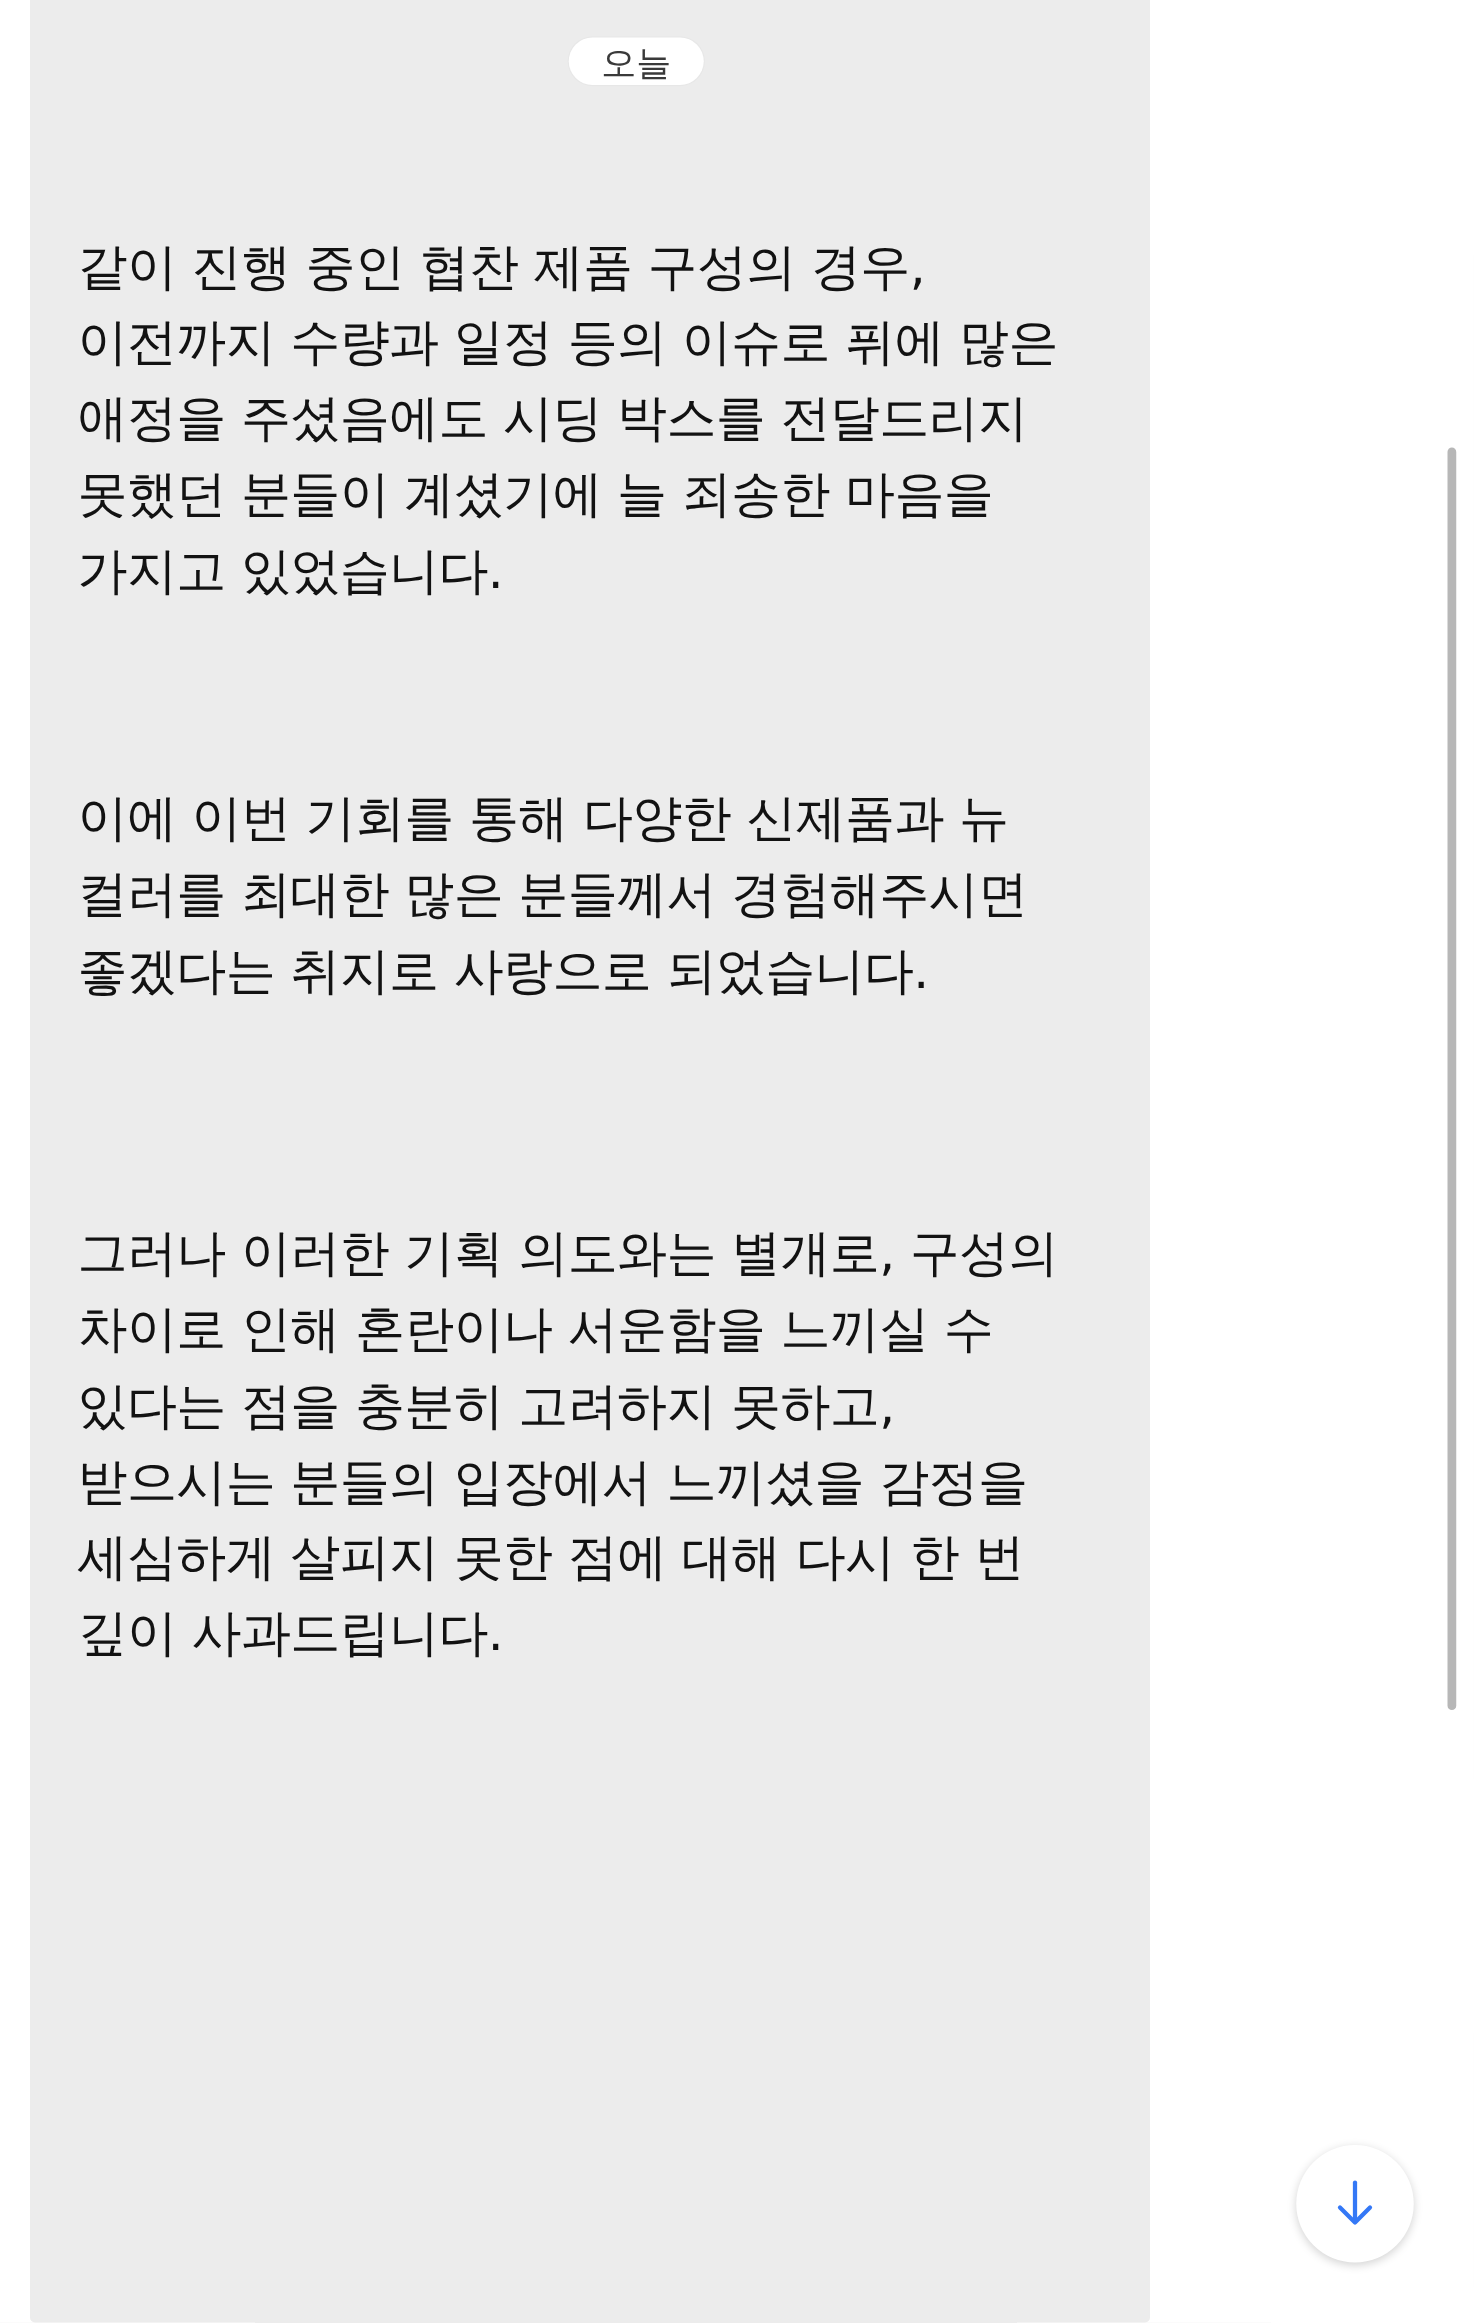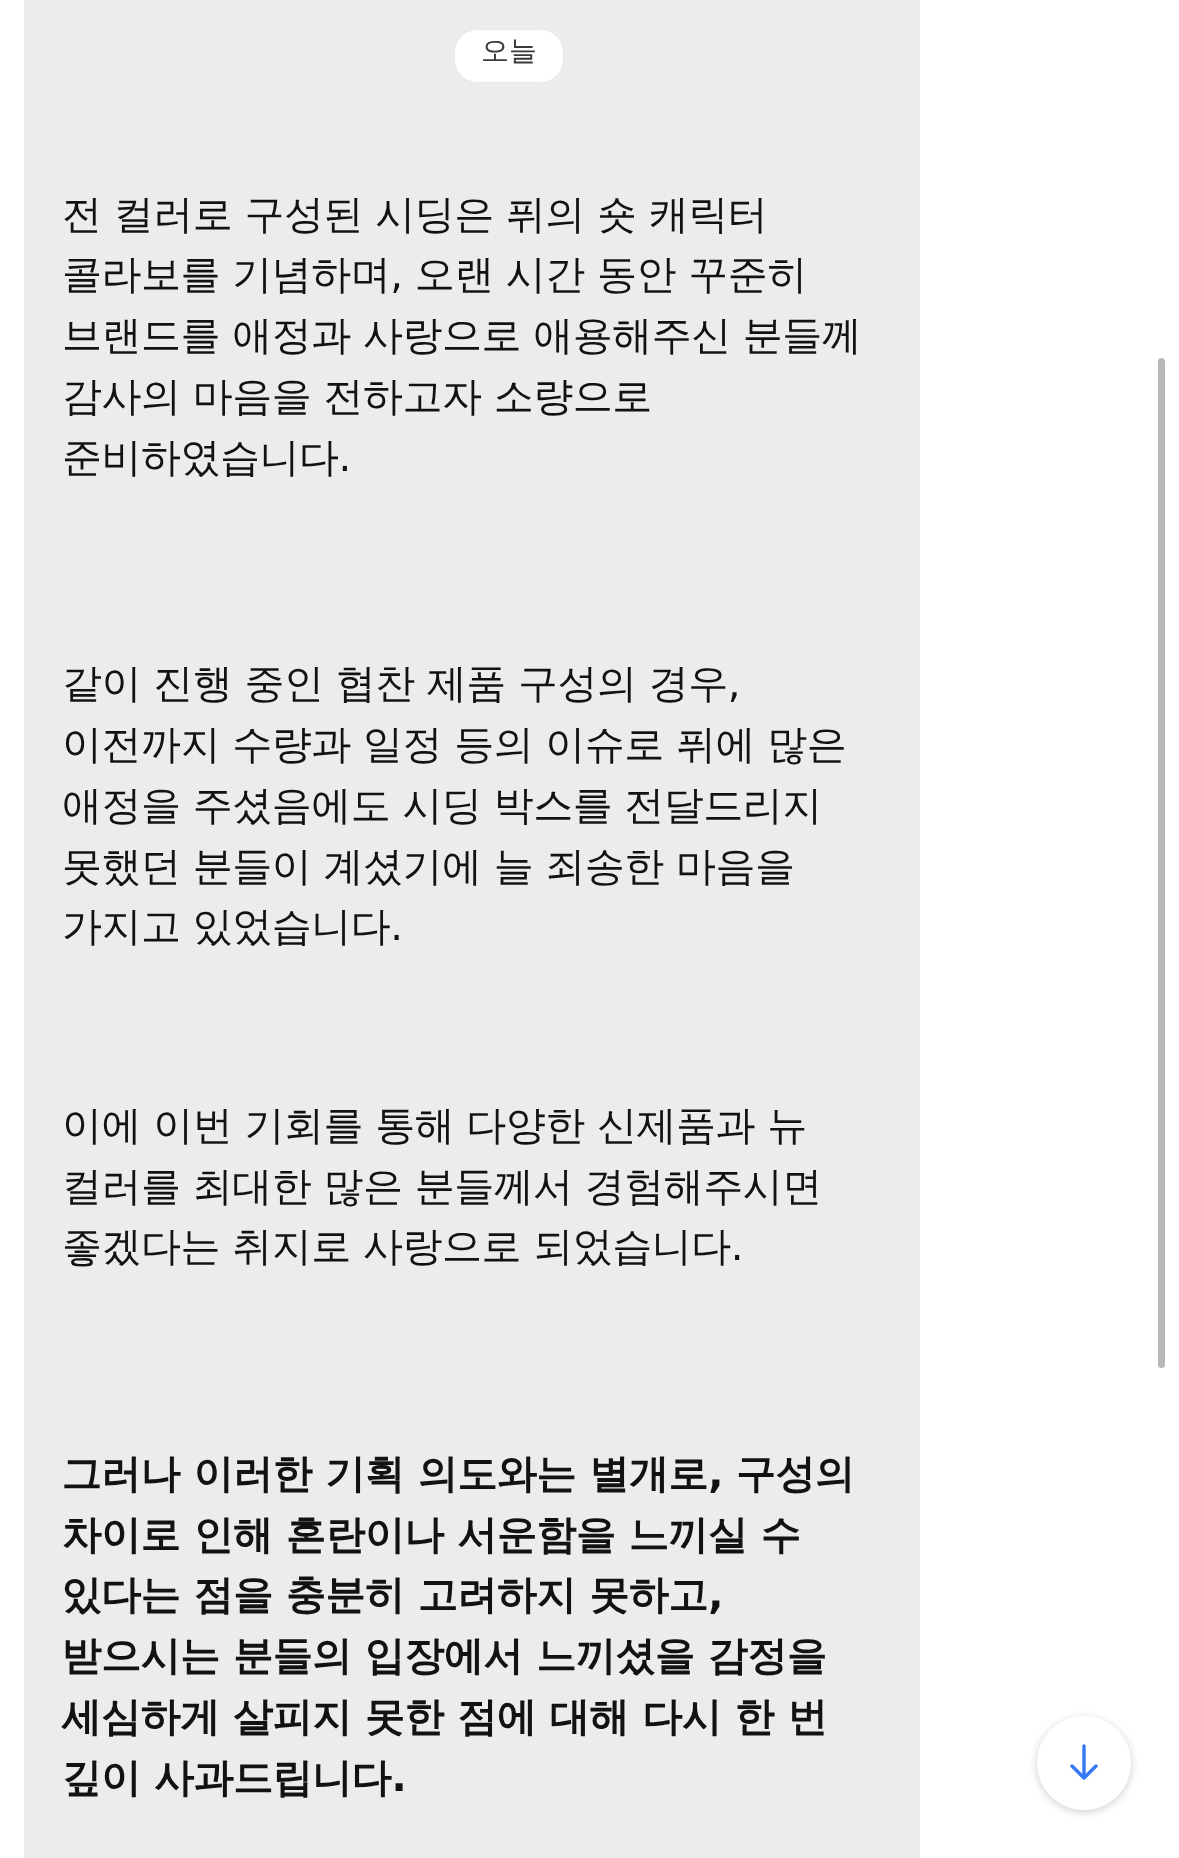--- a/index.html
+++ b/index.html
@@ -35,31 +35,31 @@
     letter-spacing: -0.5px;
     white-space: pre-wrap;
     word-break: keep-all;
     font-family: "DejaVu Sans", "Liberation Sans", sans-serif;
     font-weight: 400;
   }
 
   .para {
     margin: 0 0 44px 0;
   }
-  .para:last-child { margin-bottom: 16px; font-weight: bold; }
+  .para:last-child { margin-bottom: 16px; }
   .para.tight { margin-bottom: 16px; }
 
   
   #date-chip {
     position: absolute;
     left: 455px;
     top: 30px;
     background: #ffffff;
     border-radius: 22px;
-    padding: 7px 26px 17px 26px;
+    padding: 7px 26px 3px 26px;
     font-size: 28px;
     line-height: 1;
     color: #3a3a3a;
     font-family: "DejaVu Sans", "Liberation Sans", sans-serif;
     z-index: 5;
     box-shadow: 0 0 0 1px rgba(0,0,0,0.02);
   }
 
   
   #scrollbar-track {
@@ -94,21 +94,20 @@
     justify-content: center;
     cursor: pointer;
   }
   #scroll-bottom-fab svg { display: block; }
 </style>
 </head>
 <body>
 
 <div id="message-bubble">
   <div class="msg-text">
-    <p class="para">전 컬러로 구성된 시딩은 퓌의 숏 캐릭터 콜라보를 기념하며, 오랜 시간 동안 꾸준히 브랜드를 애정과 사랑으로 애용해주신 분들께 감사의 마음을 전하고자 소량으로 준비하였습니다.</p>
     <p class="para tight">같이 진행 중인 협찬 제품 구성의 경우, 이전까지 수량과 일정 등의 이슈로 퓌에 많은 애정을 주셨음에도 시딩 박스를 전달드리지 못했던 분들이 계셨기에 늘 죄송한 마음을 가지고 있었습니다.</p>
     <p class="para">이에 이번 기회를 통해 다양한 신제품과 뉴 컬러를 최대한 많은 분들께서 경험해주시면 좋겠다는 취지로 사랑으로 되었습니다.</p>
     <p class="para">그러나 이러한 기획 의도와는 별개로, 구성의 차이로 인해 혼란이나 서운함을 느끼실 수 있다는 점을 충분히 고려하지 못하고, 받으시는 분들의 입장에서 느끼셨을 감정을 세심하게 살피지 못한 점에 대해 다시 한 번 깊이 사과드립니다.</p>
     
     
   </div>
 </div>
 
 <div id="date-chip">오늘</div>
 

